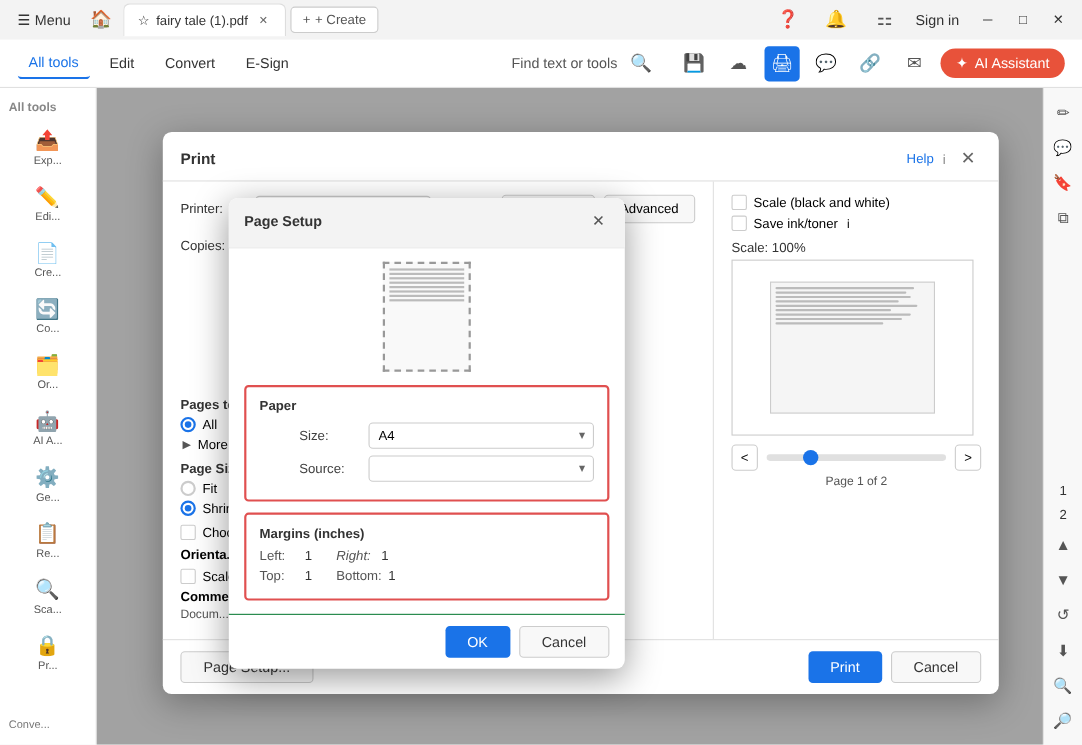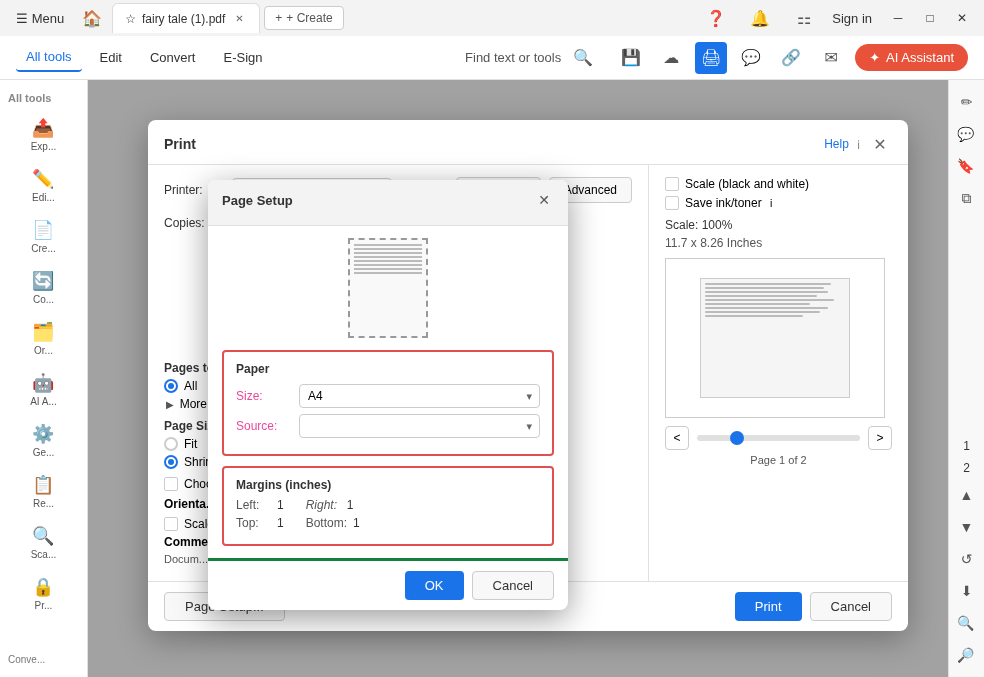--- a/index.html
+++ b/index.html
@@ -101,34 +101,34 @@
     .ps-title { font-size: 13px; font-weight: 600; color: #333; }
     .ps-close { width: 20px; height: 20px; display: flex; align-items: center; justify-content: center; cursor: pointer; font-size: 14px; color: #555; border-radius: 3px; }
     .ps-body { padding: 12px 14px; }
     .ps-preview { display: flex; justify-content: center; margin-bottom: 12px; }
     .ps-page-thumb { width: 80px; height: 100px; border: 2px dashed #999; background: #f9f9f9; display: flex; flex-direction: column; padding: 4px; gap: 2px; }
     .ps-line { height: 2px; background: #bbb; width: 100%; }
 
     .paper-section { border: 2px solid #e05050; border-radius: 4px; padding: 10px 12px; margin-bottom: 10px; }
     .paper-title { font-size: 12px; font-weight: 700; color: #333; margin-bottom: 8px; }
     .ps-row { display: flex; align-items: center; gap: 8px; margin-bottom: 6px; }
-    .ps-label { font-size: 12px; color: #ec4899; min-width: 55px; }
+    .ps-label { font-size: 12px; color: #404040; min-width: 55px; margin-left: 36px; }
     .ps-select-wrap { flex: 1; position: relative; }
     .ps-select { width: 100%; padding: 4px 24px 4px 8px; border: 1px solid #ccc; border-radius: 4px; font-size: 12px; background: #fff; appearance: none; cursor: pointer; }
     .ps-select-wrap::after { content: '▾'; position: absolute; right: 8px; top: 50%; transform: translateY(-50%); font-size: 11px; color: #666; pointer-events: none; }
 
     .orientation-margins { border: 2px solid #e05050; border-radius: 4px; padding: 10px 12px; }
     .om-cols { display: flex; gap: 20px; }
     .om-col { flex: 1; }
     .om-title { font-size: 12px; font-weight: 600; color: #333; margin-bottom: 6px; }
     .om-row { display: flex; align-items: center; gap: 6px; margin-bottom: 4px; }
     .om-label { font-size: 12px; color: #555; min-width: 35px; }
     .om-value { font-size: 12px; color: #333; }
 
-    .ps-footer { display: flex; justify-content: flex-end; gap: 8px; padding: 10px 14px; border-top: 3px solid #15803d; }
+    .ps-footer { display: flex; justify-content: flex-end; gap: 8px; padding: 10px 14px; border-top: 1px solid #15803d; }
 
     
     .thumb-container { display: flex; justify-content: center; margin-bottom: 8px; }
     .thumb { width: 80px; height: 110px; background: #fff; border: 1px solid #ccc; display: flex; flex-direction: column; padding: 4px; gap: 1px; }
     .thumb-line { height: 2px; background: #ccc; width: 100%; }
 
     
     .scale-options { display: flex; flex-direction: column; gap: 4px; margin-bottom: 8px; }
   </style>
 </head>
@@ -337,21 +337,20 @@
           <div class="checkbox-item" style="margin-bottom:4px;">
             <div class="checkbox-box"></div>
             <span>Scale (black and white)</span>
           </div>
           <div class="checkbox-item" style="margin-bottom:8px;">
             <div class="checkbox-box"></div>
             <span>Save ink/toner</span>
             <span style="font-size:11px;margin-left:2px;">ℹ</span>
           </div>
           <div style="font-size:12px;color:#333;margin-bottom:4px;">Scale: 100%</div>
-          <div style="font-size:12px;color:#555;margin-bottom:8px;">11.7 x 8.26 Inches</div>
 
           <div class="preview-box">
             <div class="preview-page">
               <div class="preview-line" style="width:90%;"></div>
               <div class="preview-line" style="width:85%;"></div>
               <div class="preview-line" style="width:88%;"></div>
               <div class="preview-line" style="width:80%;"></div>
               <div class="preview-line" style="width:92%;"></div>
               <div class="preview-line" style="width:75%;"></div>
               <div class="preview-line" style="width:88%;"></div>

